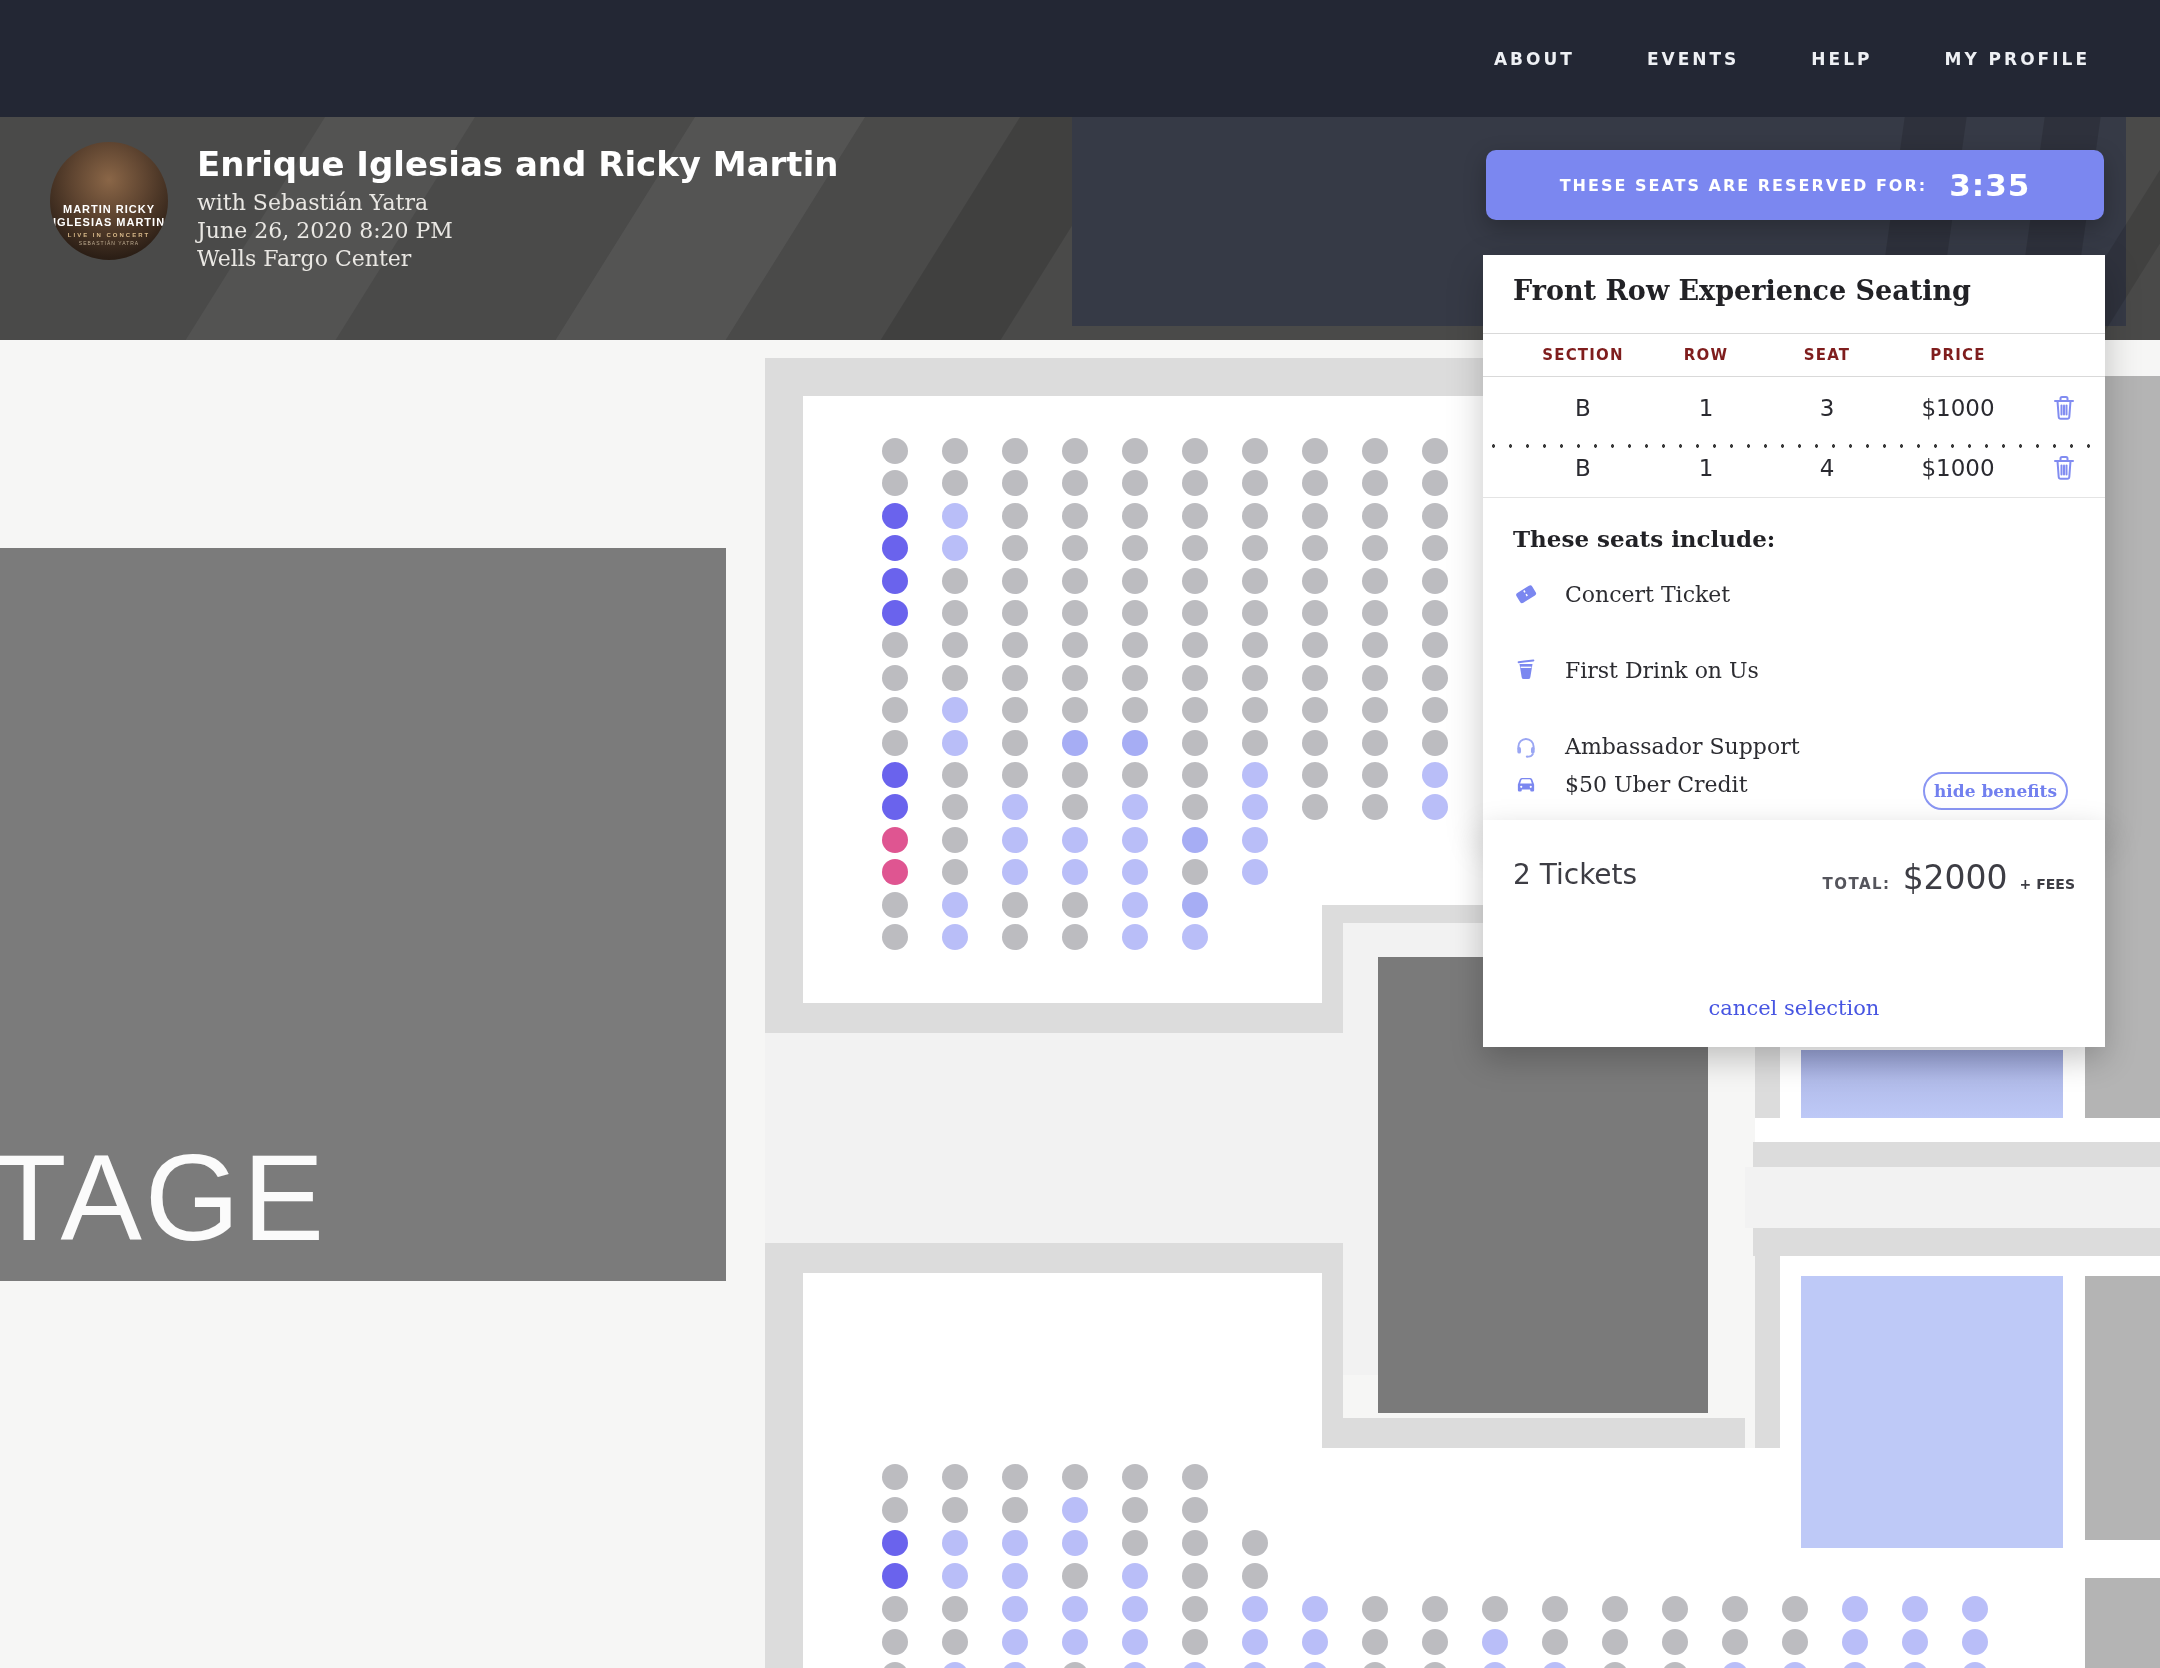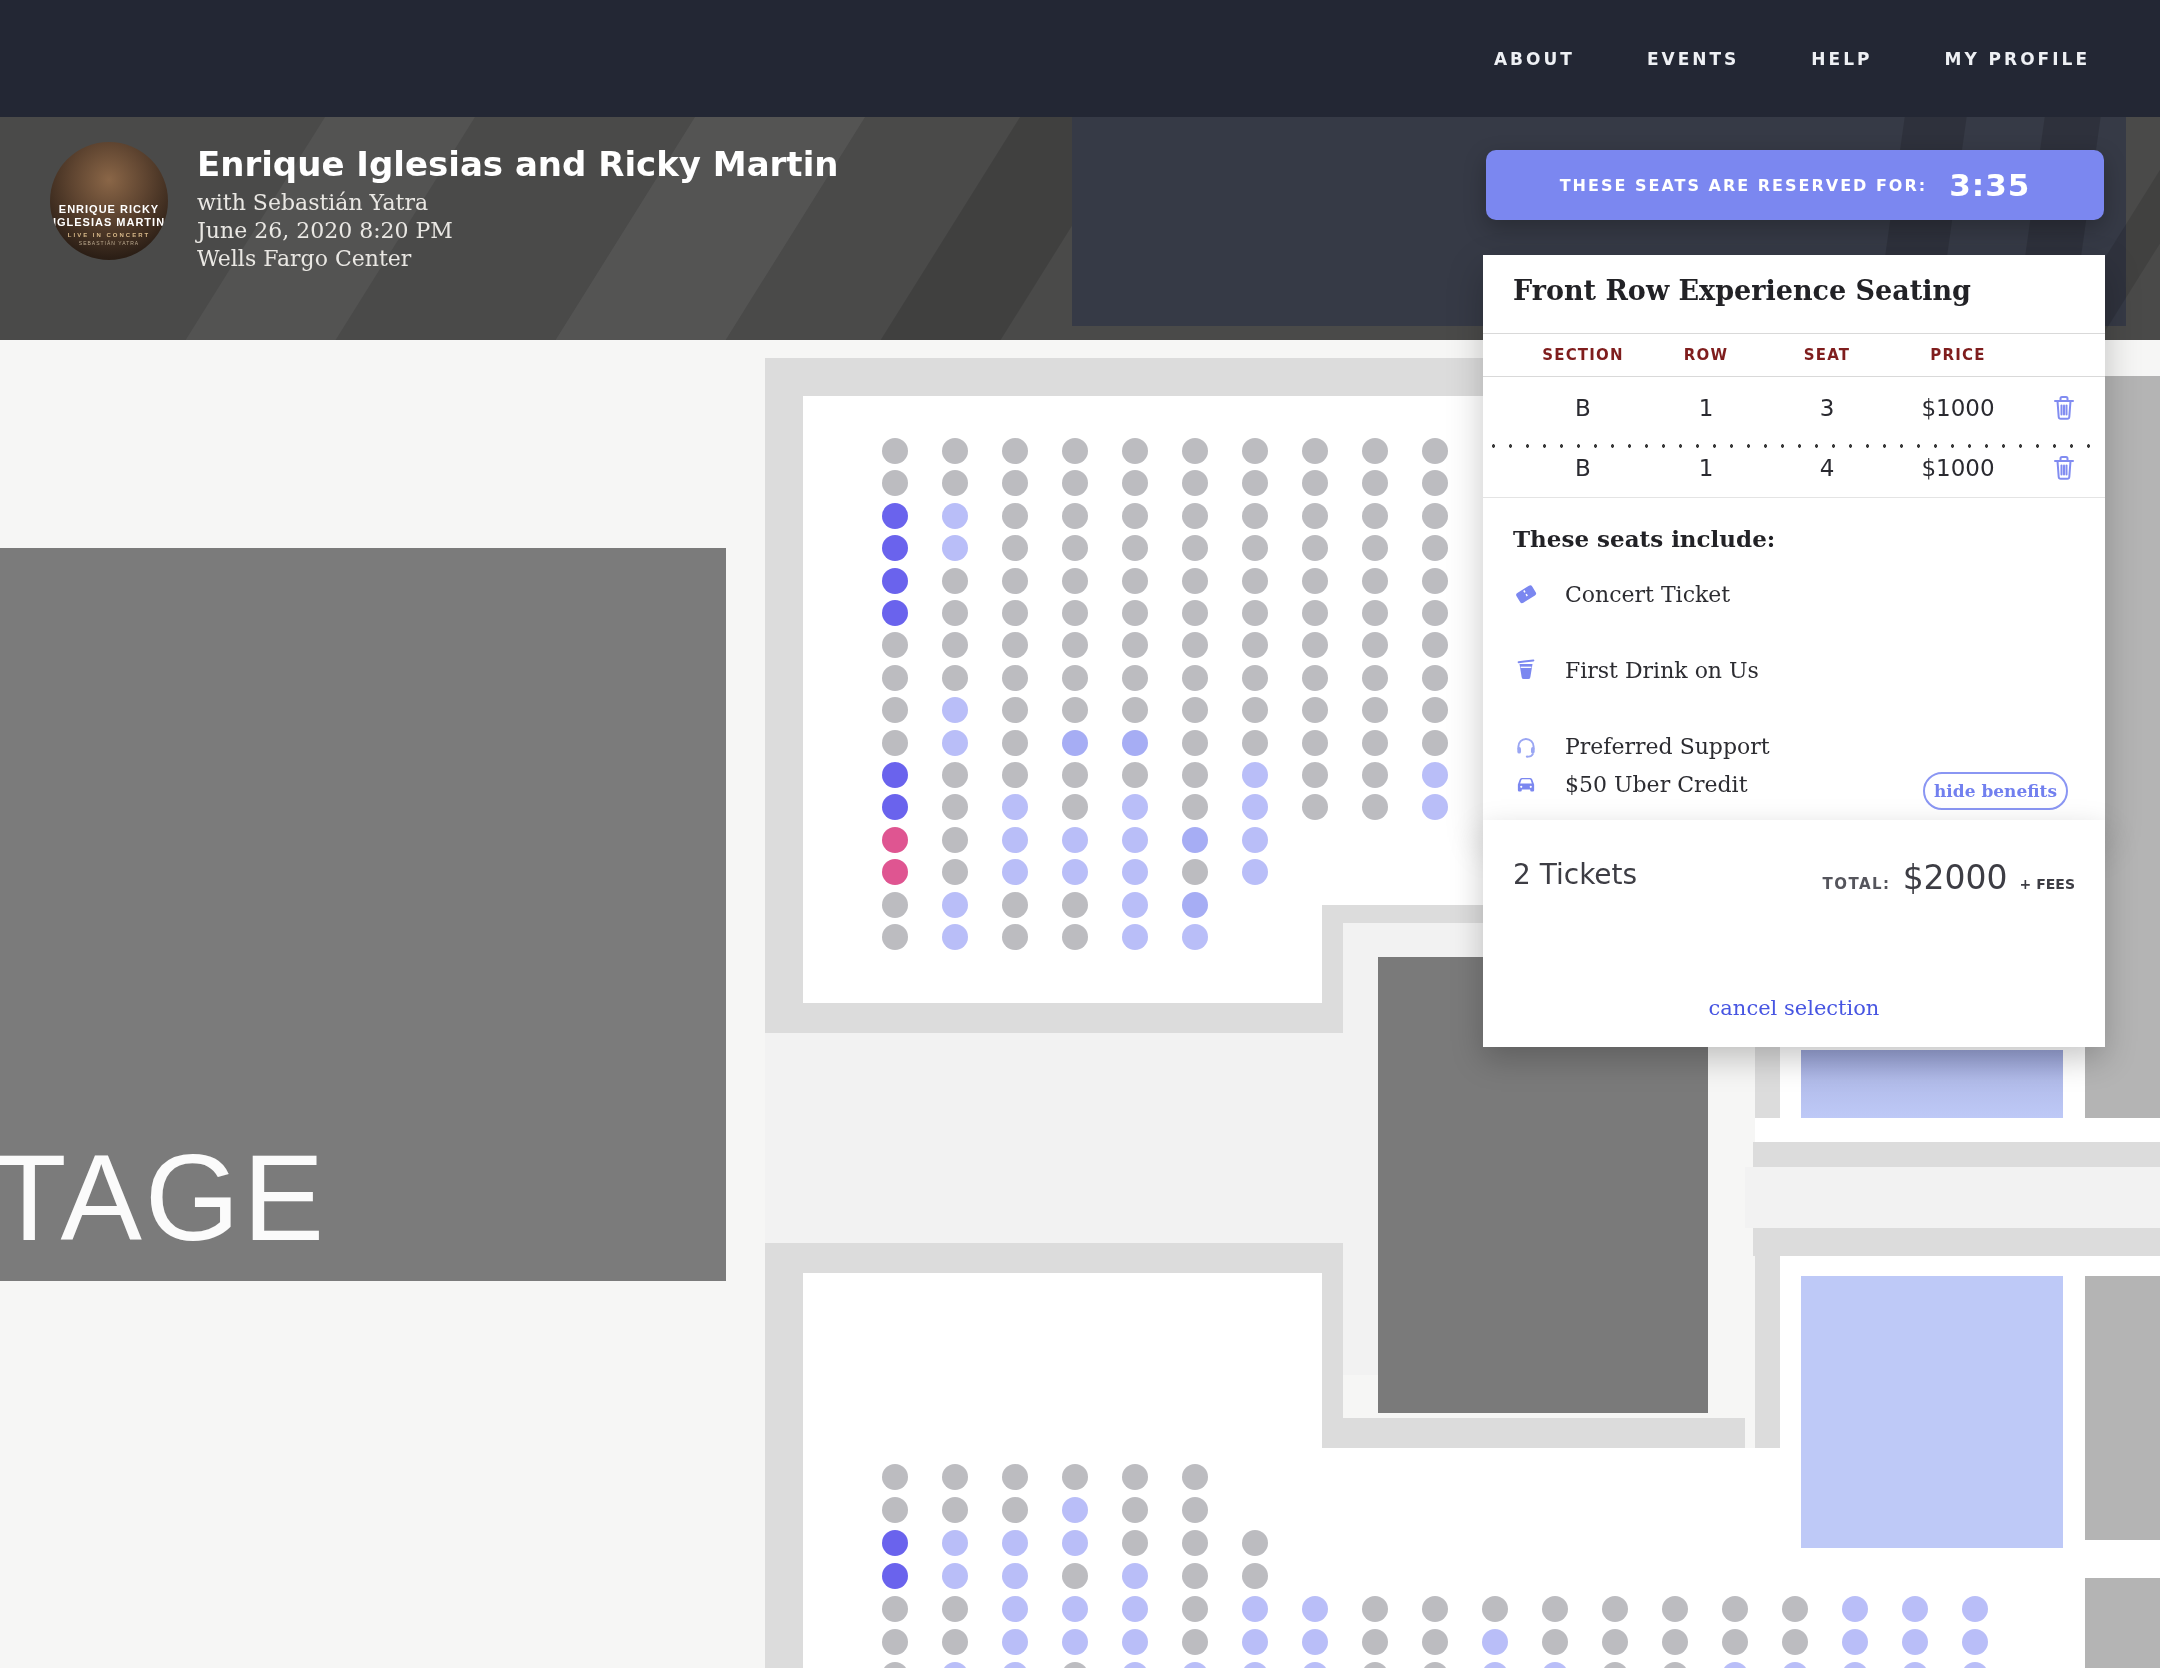--- a/index.html
+++ b/index.html
@@ -386,21 +386,21 @@
   <div class="hstripe hs1"></div>
   <div class="hstripe hs2"></div>
   <div class="hstripe hs3"></div>
   <div id="header-navy">
     <div class="nstripe ns1"></div>
     <div class="nstripe ns2"></div>
   </div>
   <div class="hstripe hs4"></div>
 </div>
 <div class="abs" id="artwork" style="z-index:35;">
-  <span class="art1">ENRIQUE  RICKY</span>
+  <span class="art1">MARTIN  RICKY</span>
   <span class="art2">IGLESIAS  MARTIN</span>
   <span class="art3">LIVE IN CONCERT</span>
   <span class="art4">SEBASTIÁN YATRA</span>
 </div>
 <div class="abs" id="event-title" style="z-index:35;">Enrique Iglesias and Ricky Martin</div>
 <div class="abs event-sub" id="event-support" style="z-index:35;">with Sebastián Yatra</div>
 <div class="abs event-sub" id="event-date" style="z-index:35;">June 26, 2020 8:20 PM</div>
 <div class="abs event-sub" id="event-venue" style="z-index:35;">Wells Fargo Center</div>
 
 <div class="abs" id="timer">
@@ -472,21 +472,21 @@
     <span class="blabel">First Drink on Us</span>
   </div>
   <div class="benefit" style="top:472px;">
     <svg width="26" height="26" viewBox="0 0 24 24" fill="none" stroke="#9aa6f3" stroke-width="1.8" stroke-linecap="round">
       <path d="M5 14.5v-2a7 7 0 0 1 14 0v2"></path>
       <rect x="4" y="13" width="3.4" height="6" rx="1.7" fill="#9aa6f3" stroke="none"></rect>
       <rect x="16.6" y="13" width="3.4" height="6" rx="1.7" fill="#9aa6f3" stroke="none"></rect>
       <path d="M18.3 19.5a4.5 4.5 0 0 1-4.3 2.3"></path>
         <circle cx="13" cy="21.8" r="1.1" fill="#9aa6f3" stroke="none"></circle>
     </svg>
-    <span class="blabel">Preferred Support</span>
+    <span class="blabel">Ambassador Support</span>
   </div>
   <div class="benefit" style="top:510px;">
     <svg width="26" height="26" viewBox="0 0 24 24">
       <path d="M4.5 12.5l1.7-4.6A2 2 0 0 1 8.1 6.5h7.8a2 2 0 0 1 1.9 1.4l1.7 4.6v5.3a1.2 1.2 0 0 1-1.2 1.2h-1.2a1.2 1.2 0 0 1-1.2-1.2v-.8H8.1v.8a1.2 1.2 0 0 1-1.2 1.2H5.7a1.2 1.2 0 0 1-1.2-1.2Z" fill="#7b87f0"></path>
       <path d="M6.6 11.5l1.1-3.2a1 1 0 0 1 .9-.6h6.8a1 1 0 0 1 .9.6l1.1 3.2Z" fill="#fff"></path>
       <circle cx="7.6" cy="14.6" r="1" fill="#fff"></circle>
         <circle cx="16.4" cy="14.6" r="1" fill="#fff"></circle>
     </svg>
     <span class="blabel">$50 Uber Credit</span>
   </div>

